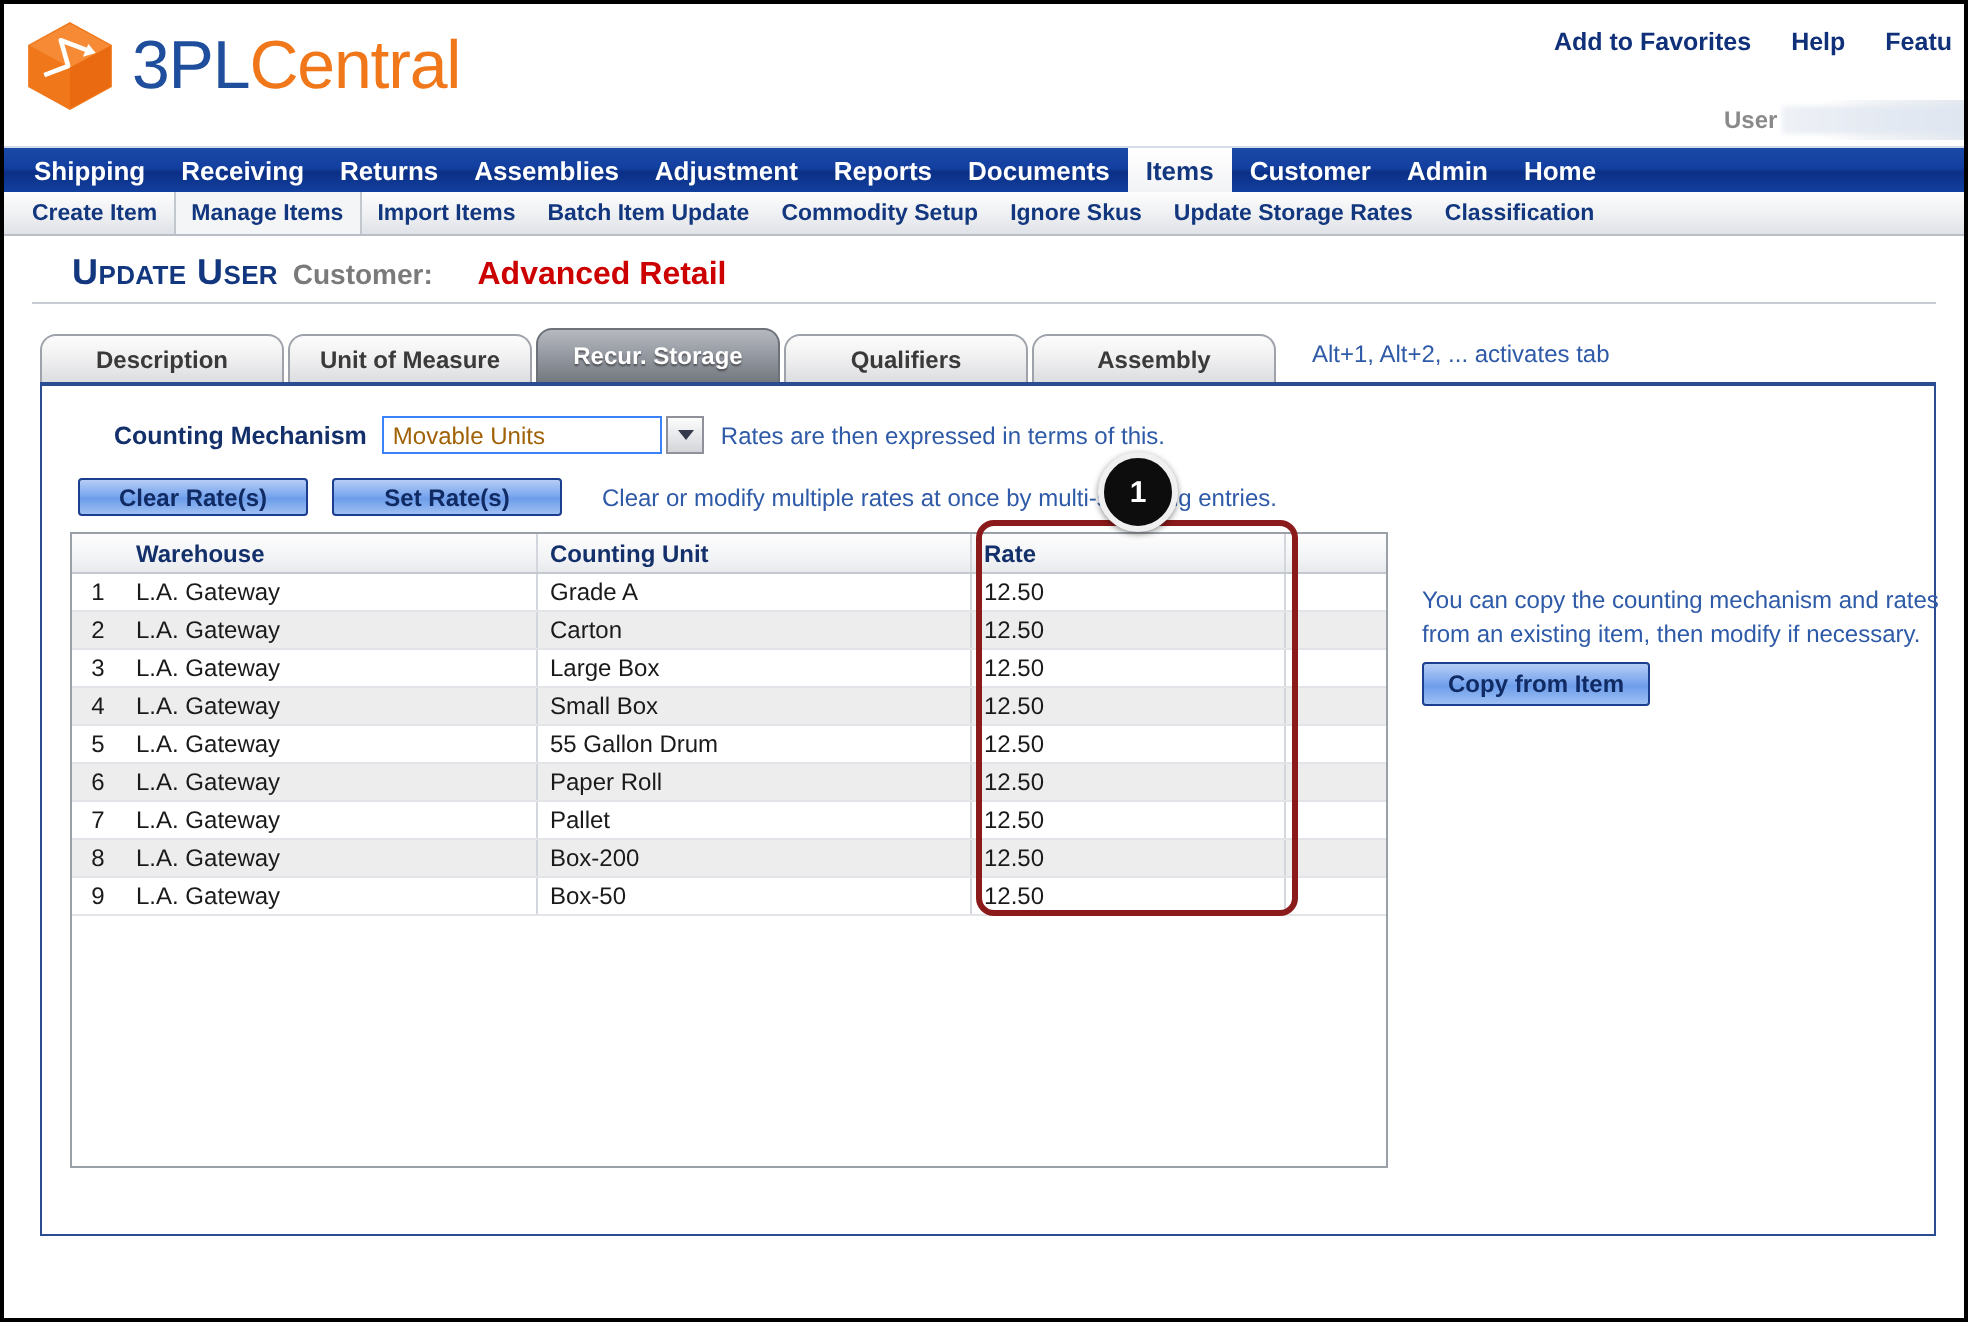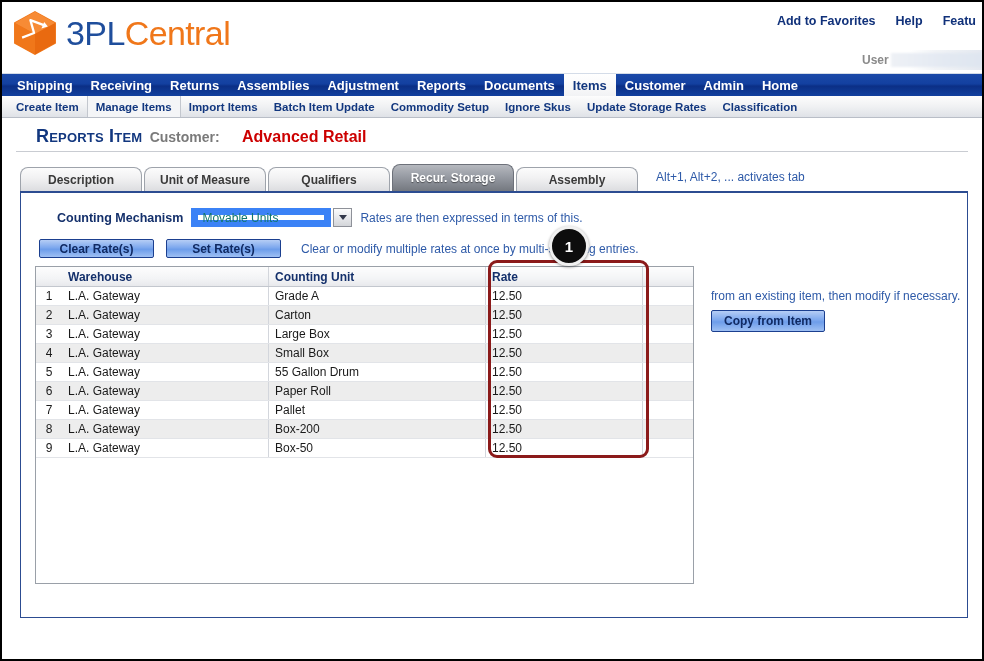--- a/index.html
+++ b/index.html
@@ -237,24 +237,24 @@
     color: #14306b;
   }
   .select-wrap {
     display: flex;
     align-items: stretch;
     height: 19px;
   }
   .select-field {
     width: 140px;
     box-sizing: border-box;
-    border: 7px solid #3b82f6;
+    border: 1px solid #3b82f6;
     background: #ffffff;
     font-size: 12px;
-    color: #0f766e;
+    color: #a16207;
     padding: 0 4px;
     display: flex;
     align-items: center;
   }
   .select-btn {
     width: 17px;
     margin-left: 2px;
     border: 1px solid #8e9199;
     background: linear-gradient(to bottom, #fcfcfc, #e6e7ea 55%, #d3d5d9);
     display: flex;
@@ -486,30 +486,30 @@
     <div class="subnav-item active">Manage Items</div>
     <div class="subnav-item">Import Items</div>
     <div class="subnav-item">Batch Item Update</div>
     <div class="subnav-item">Commodity Setup</div>
     <div class="subnav-item">Ignore Skus</div>
     <div class="subnav-item">Update Storage Rates</div>
     <div class="subnav-item">Classification</div>
   </div>
 
   <div class="page-title-row">
-    <span class="pt-update">Reports Item</span>
+    <span class="pt-update">Update User</span>
     <span class="pt-cust">Customer:</span>
     <span class="pt-name">Advanced Retail</span>
   </div>
 
   <div class="tabstrip">
     <div class="tab">Description</div>
     <div class="tab">Unit of Measure</div>
+    <div class="tab active">Recur. Storage</div>
     <div class="tab">Qualifiers</div>
-    <div class="tab active">Recur. Storage</div>
     <div class="tab">Assembly</div>
     <div class="tab-hint">Alt+1, Alt+2, ... activates tab</div>
   </div>
 
   <div class="panel">
 
     <div class="cm-row">
       <span class="cm-label">Counting Mechanism</span>
       <span class="select-wrap">
         <span class="select-field">Movable Units</span>
@@ -603,19 +603,20 @@
             </tr>
         </tbody>
       </table>
     </div>
 
     <div class="red-highlight" style="left:467px; top:67px; width:155px; height:192px;"></div>
 
     <div class="callout-badge" style="left:528px; top:33px;">1</div>
 
     <div class="right-help">
+      <p>You can copy the counting mechanism and rates</p>
       <p style="margin-top:-4px;">from an existing item, then modify if necessary.</p>
       <div class="copy-btn">Copy from Item</div>
     </div>
   </div>
 
 
 </div>
 
 </body></html>

